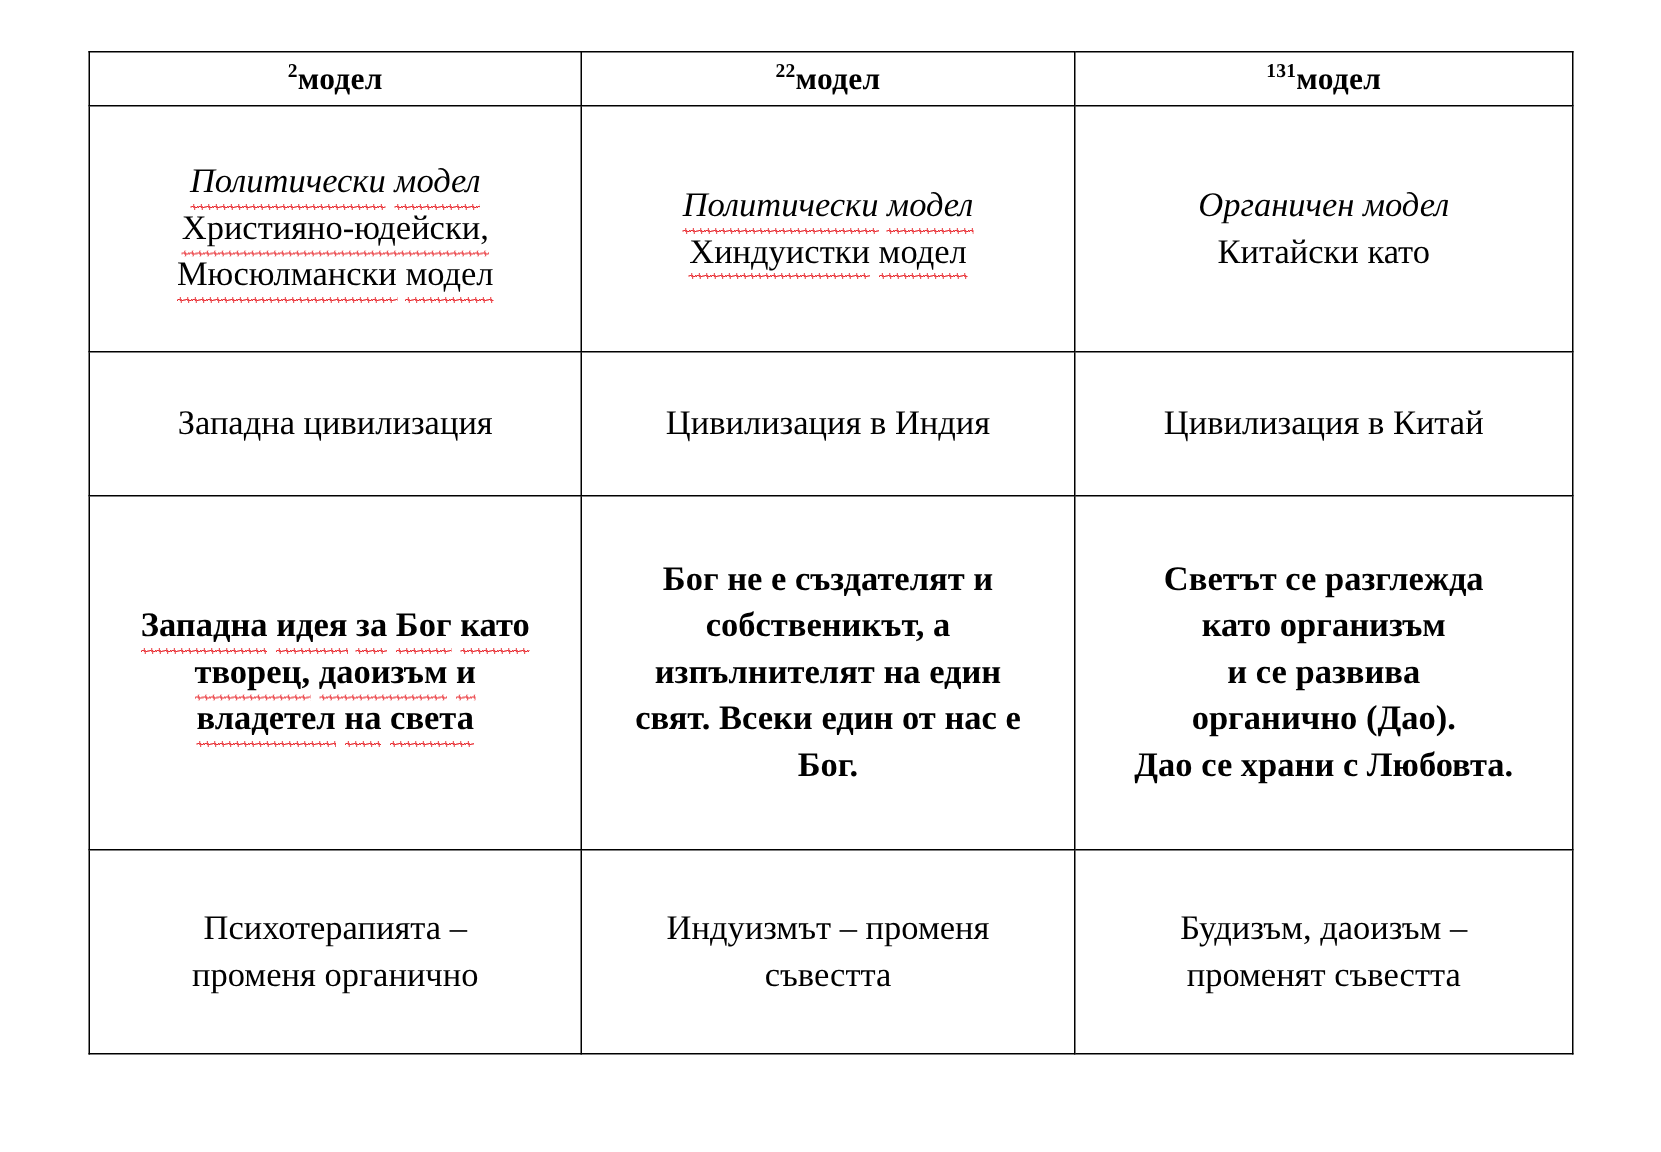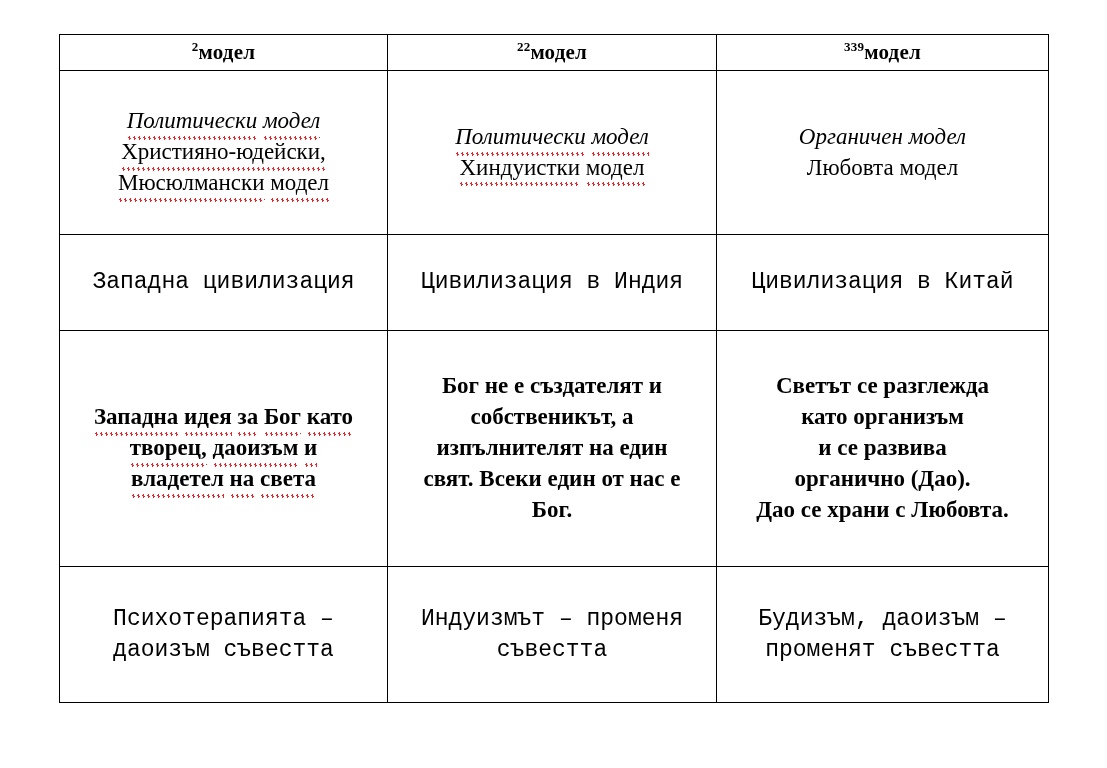--- a/index.html
+++ b/index.html
@@ -68,23 +68,23 @@
   }
   .it { font-style: italic; }
 
   
   tr.row-models td   { height: 163px; }
   tr.row-civ td      { height: 95px; }
   tr.row-belief td   { height: 235px; }
   tr.row-practice td { height: 135px; }
 
   tr.row-models .cell   { line-height: 1.34; }
-  tr.row-civ .cell      { line-height: 1.25; font-family: Liberation Mono, monospace; }
+  tr.row-civ .cell      { line-height: 1.25; }
   tr.row-belief .cell   { line-height: 1.34; font-weight: bold; }
-  tr.row-practice .cell { line-height: 1.34; font-family: Liberation Mono, monospace; }
+  tr.row-practice .cell { line-height: 1.34; }
 
   
   .sq {
     position: relative;
     display: inline-block;
   }
   .sq::after {
     content: "";
     position: absolute;
     left: 0;
@@ -116,21 +116,21 @@
             <sup>2</sup><span>модел</span>
           </div>
         </td>
         <td>
           <div class="hdr">
             <sup>22</sup><span>модел</span>
           </div>
         </td>
         <td>
           <div class="hdr">
-            <sup>339</sup><span>модел</span>
+            <sup>131</sup><span>модел</span>
           </div>
         </td>
       </tr>
 
       <tr class="row-models">
         <td>
             <div class="cell">
               <span class="ln it"><span class="sq">Политически</span> <span class="sq">модел</span></span>
               <span class="ln"><span class="sq">Християно-юдейски,</span></span>
               <span class="ln"><span class="sq">Мюсюлмански</span> <span class="sq">модел</span></span>
@@ -138,21 +138,21 @@
           </td>
         <td>
             <div class="cell">
               <span class="ln it"><span class="sq">Политически</span> <span class="sq">модел</span></span>
               <span class="ln"><span class="sq">Хиндуистки</span> <span class="sq">модел</span></span>
             </div>
           </td>
         <td>
             <div class="cell">
               <span class="ln it">Органичен модел</span>
-              <span class="ln">Любовта модел</span>
+              <span class="ln">Китайски като</span>
             </div>
           </td>
       </tr>
 
       <tr class="row-civ">
         <td>
             <div class="cell">
               <span class="ln">Западна цивилизация</span>
             </div>
           </td>
@@ -193,21 +193,21 @@
               <span class="ln">органично (Дао).</span>
               <span class="ln">Дао се храни с Любовта.</span>
             </div>
           </td>
       </tr>
 
       <tr class="row-practice">
         <td>
             <div class="cell">
               <span class="ln">Психотерапията –</span>
-              <span class="ln">даоизъм съвестта</span>
+              <span class="ln">променя органично</span>
             </div>
           </td>
         <td>
             <div class="cell">
               <span class="ln">Индуизмът – променя</span>
               <span class="ln">съвестта</span>
             </div>
           </td>
         <td>
             <div class="cell">

